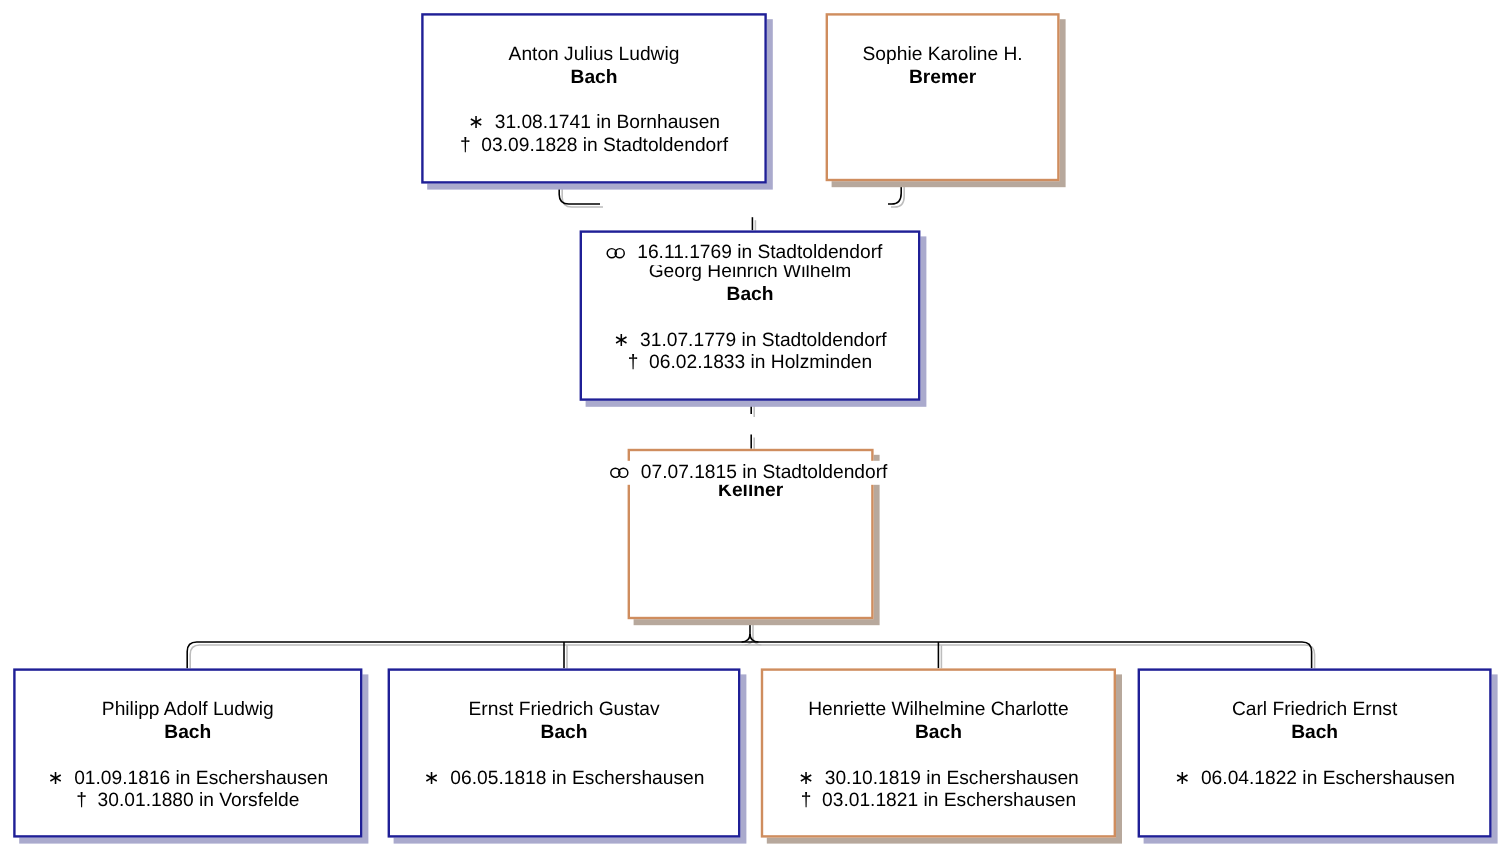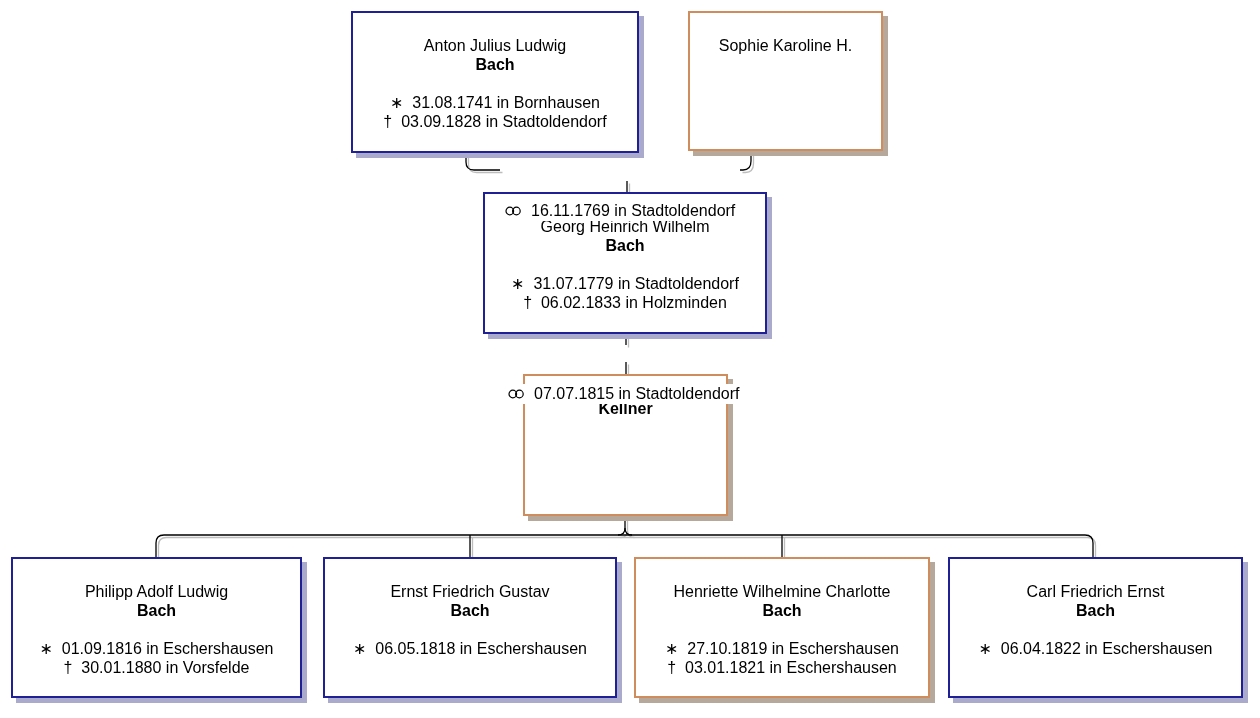--- a/index.html
+++ b/index.html
@@ -70,20 +70,21 @@
   <div class="person-box male" style="left:351px;top:11px;width:288px;height:142px">
     <div class="line">Anton Julius Ludwig</div>
     <div class="line surname">Bach</div>
     <div class="line"></div>
     <div class="line">∗  31.08.1741 in Bornhausen</div>
     <div class="line">†  03.09.1828 in Stadtoldendorf</div>
   </div>
 
   <div class="person-box female" style="left:688px;top:11px;width:195px;height:140px">
     <div class="line">Sophie Karoline H.</div>
+    <div class="line surname">Bremer</div>
   </div>
 
   <div class="marriage" style="left:503px;top:161px">
     <svg class="rings" width="18" height="10" viewBox="0 0 18 10">
       <circle cx="4.8" cy="5" r="3.8"></circle>
         <circle cx="11.4" cy="5" r="3.8"></circle>
     </svg>
     <span>16.11.1769 in Stadtoldendorf</span>
   </div>
 
@@ -119,21 +120,21 @@
     <div class="line">Ernst Friedrich Gustav</div>
     <div class="line surname">Bach</div>
     <div class="line"></div>
     <div class="line">∗  06.05.1818 in Eschershausen</div>
   </div>
 
   <div class="person-box female" style="left:634px;top:557px;width:296px;height:141px">
     <div class="line">Henriette Wilhelmine Charlotte</div>
     <div class="line surname">Bach</div>
     <div class="line"></div>
-    <div class="line">∗  27.10.1819 in Eschershausen</div>
+    <div class="line">∗  30.10.1819 in Eschershausen</div>
     <div class="line">†  03.01.1821 in Eschershausen</div>
   </div>
 
   <div class="person-box male" style="left:948px;top:557px;width:295px;height:141px">
     <div class="line">Carl Friedrich Ernst</div>
     <div class="line surname">Bach</div>
     <div class="line"></div>
     <div class="line">∗  06.04.1822 in Eschershausen</div>
   </div>
 

